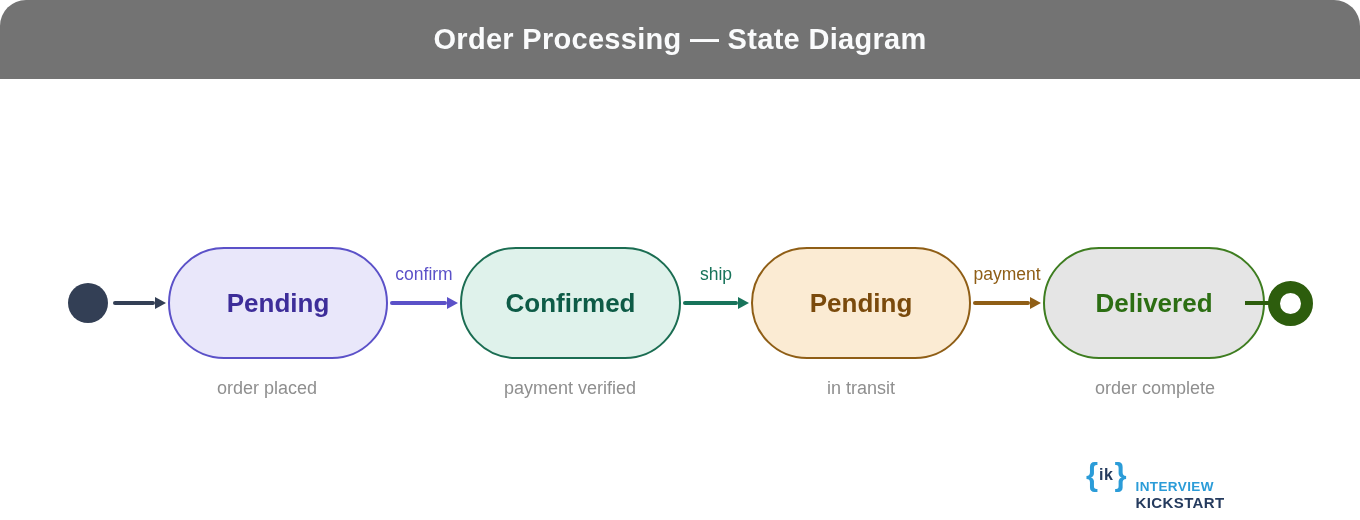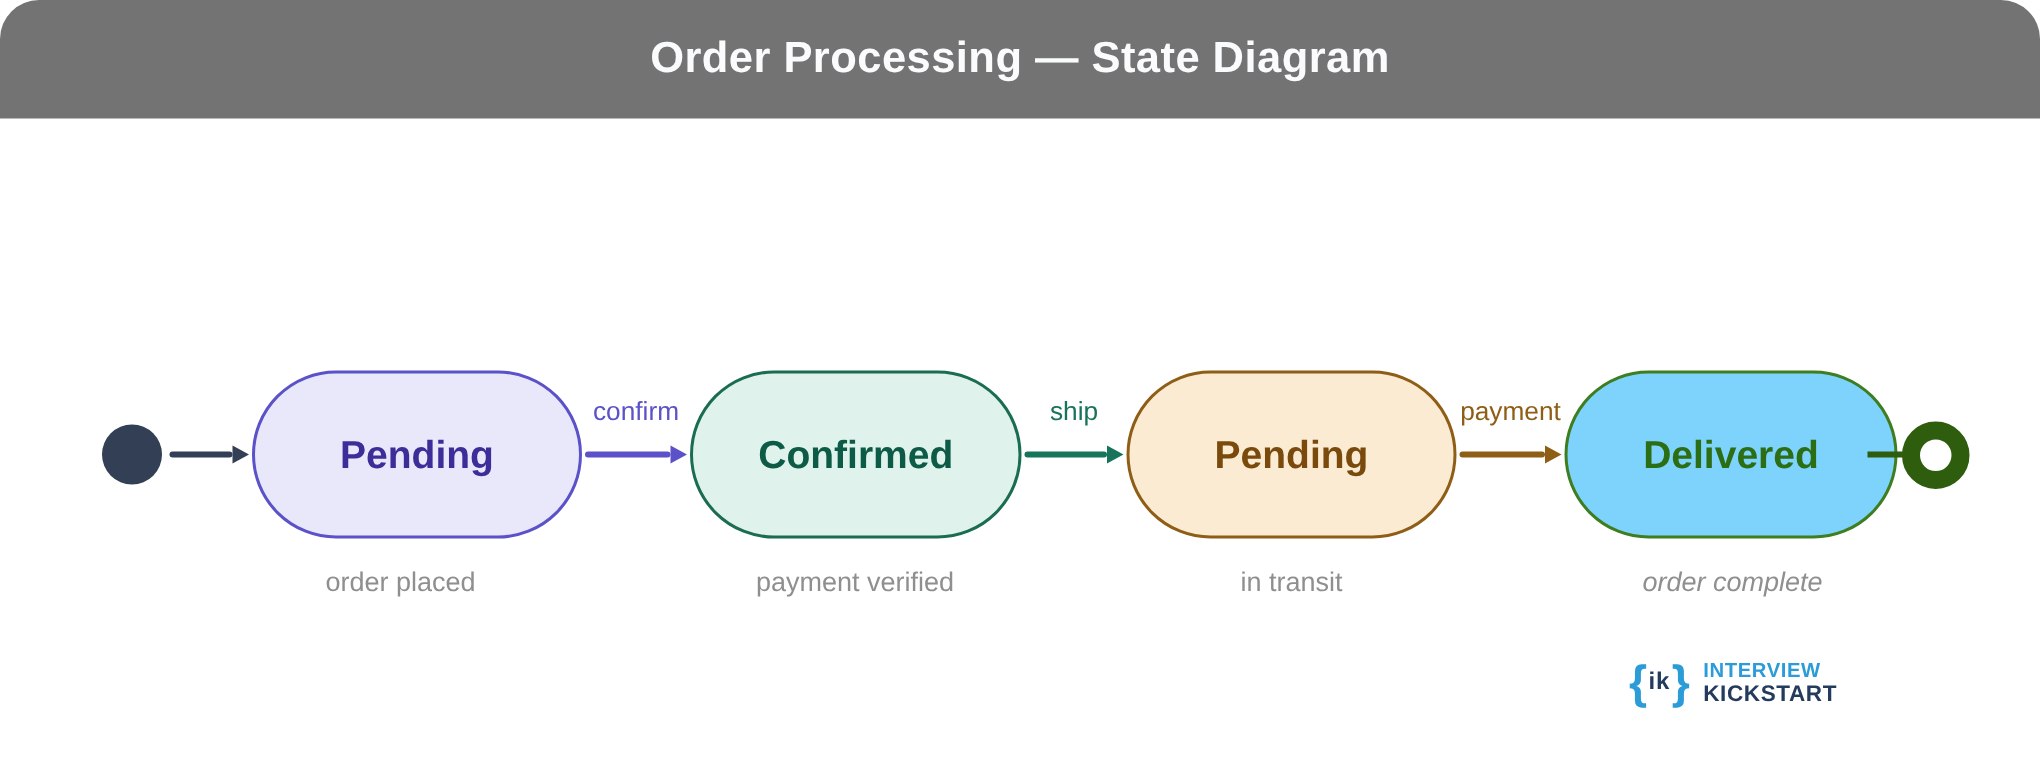--- a/index.html
+++ b/index.html
@@ -29,31 +29,31 @@
   
   .state {
     position:absolute; top:247px; height:112px; box-sizing:border-box;
     border-radius:56px; border:2px solid; background:#fff; z-index:2;
     display:flex; align-items:center; justify-content:center;
     font-size:26px; font-weight:bold;
   }
   #state-pending   { left:168px;  width:220px; background:#E9E7FA; border-color:#5B51C8; color:#3D2D99; }
   #state-confirmed { left:460px;  width:221px; background:#DFF2EB; border-color:#1B6D52; color:#0D5B46; }
   #state-shipped   { left:751px;  width:220px; background:#FBEBD3; border-color:#8F5E16; color:#7A4A0C; }
-  #state-delivered { left:1043px; width:222px; background:#7dd3fc; border-color:#3E7D20; color:#2C6E13; }
+  #state-delivered { left:1043px; width:222px; background:#e5e5e5; border-color:#3E7D20; color:#2C6E13; }
 
   
   .sublabel {
     position:absolute; top:378px; width:220px; text-align:center;
     font-size:18px; color:#8F8F8F;
   }
   #sub-pending   { left:157px; }
   #sub-confirmed { left:460px; }
   #sub-shipped   { left:751px; }
-  #sub-delivered { left:1045px;font-style:italic; }
+  #sub-delivered { left:1045px; }
 
   
   .arrow { position:absolute; top:301px; height:4px; border-radius:2px; background:var(--c); }
   .arrow::after {
     content:""; position:absolute; right:-11px; top:50%; transform:translateY(-50%);
     width:0; height:0;
     border-left:11px solid var(--c);
     border-top:6.5px solid transparent; border-bottom:6.5px solid transparent;
   }
   #arrow-start   { left:113px; width:42px; --c:#333F55; }
@@ -66,21 +66,21 @@
   #label-confirm { left:382px; color:#5B51C8; }
   #label-ship    { left:674px; color:#17735A; }
   #label-deliver { left:965px; color:#8F5E16; }
 
   
   .logo { position:absolute; left:1086px; top:440px; display:flex; align-items:center; gap:9px; }
   .logo-mark { display:flex; align-items:center; line-height:1; }
   .brace { color:#2B9CD8; font-size:31px; font-weight:bold; line-height:0.9; }
   .ik    { color:#253B5E; font-size:16px; font-weight:bold; letter-spacing:0.5px; padding:0 1px; }
   .logo-text { display:flex; flex-direction:column; line-height:1; }
-  .logo-line1 { color:#2B9CD8; font-size:13.5px; font-weight:bold; letter-spacing:0.4px; }
+  .logo-line1 { color:#2B9CD8; font-size:13.5px; font-weight:bold; letter-spacing:0.4px;margin-top:40px; }
   .logo-line2 { color:#253B5E; font-size:15px; font-weight:bold; letter-spacing:0.4px; margin-top:1.5px; }
 </style>
 </head>
 <body>
 
 <div class="canvas">
 
   <div class="header">
     <div class="title">Order Processing — State Diagram</div>
   </div>

